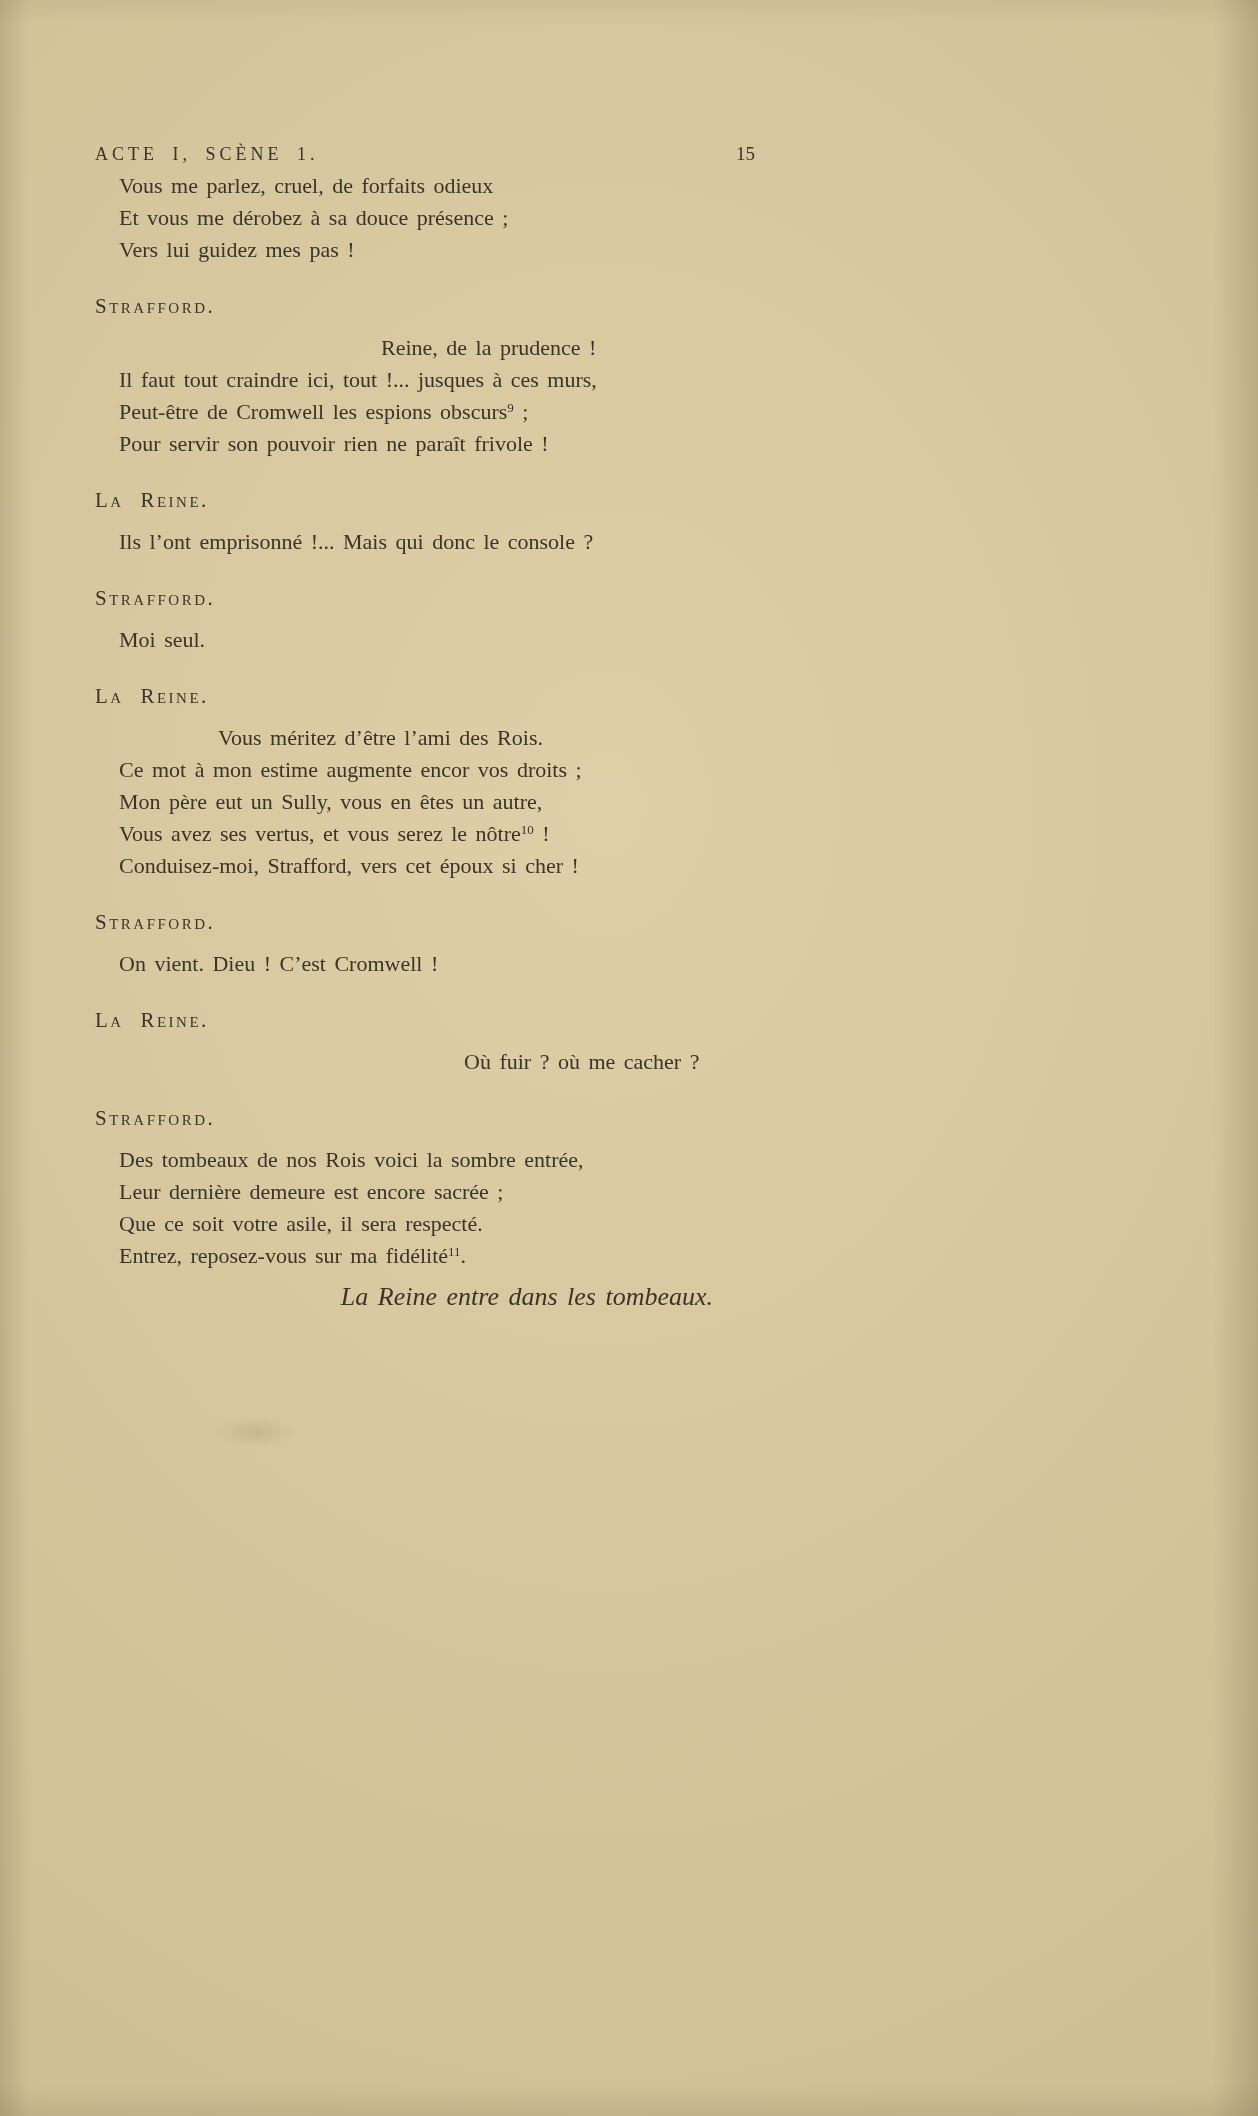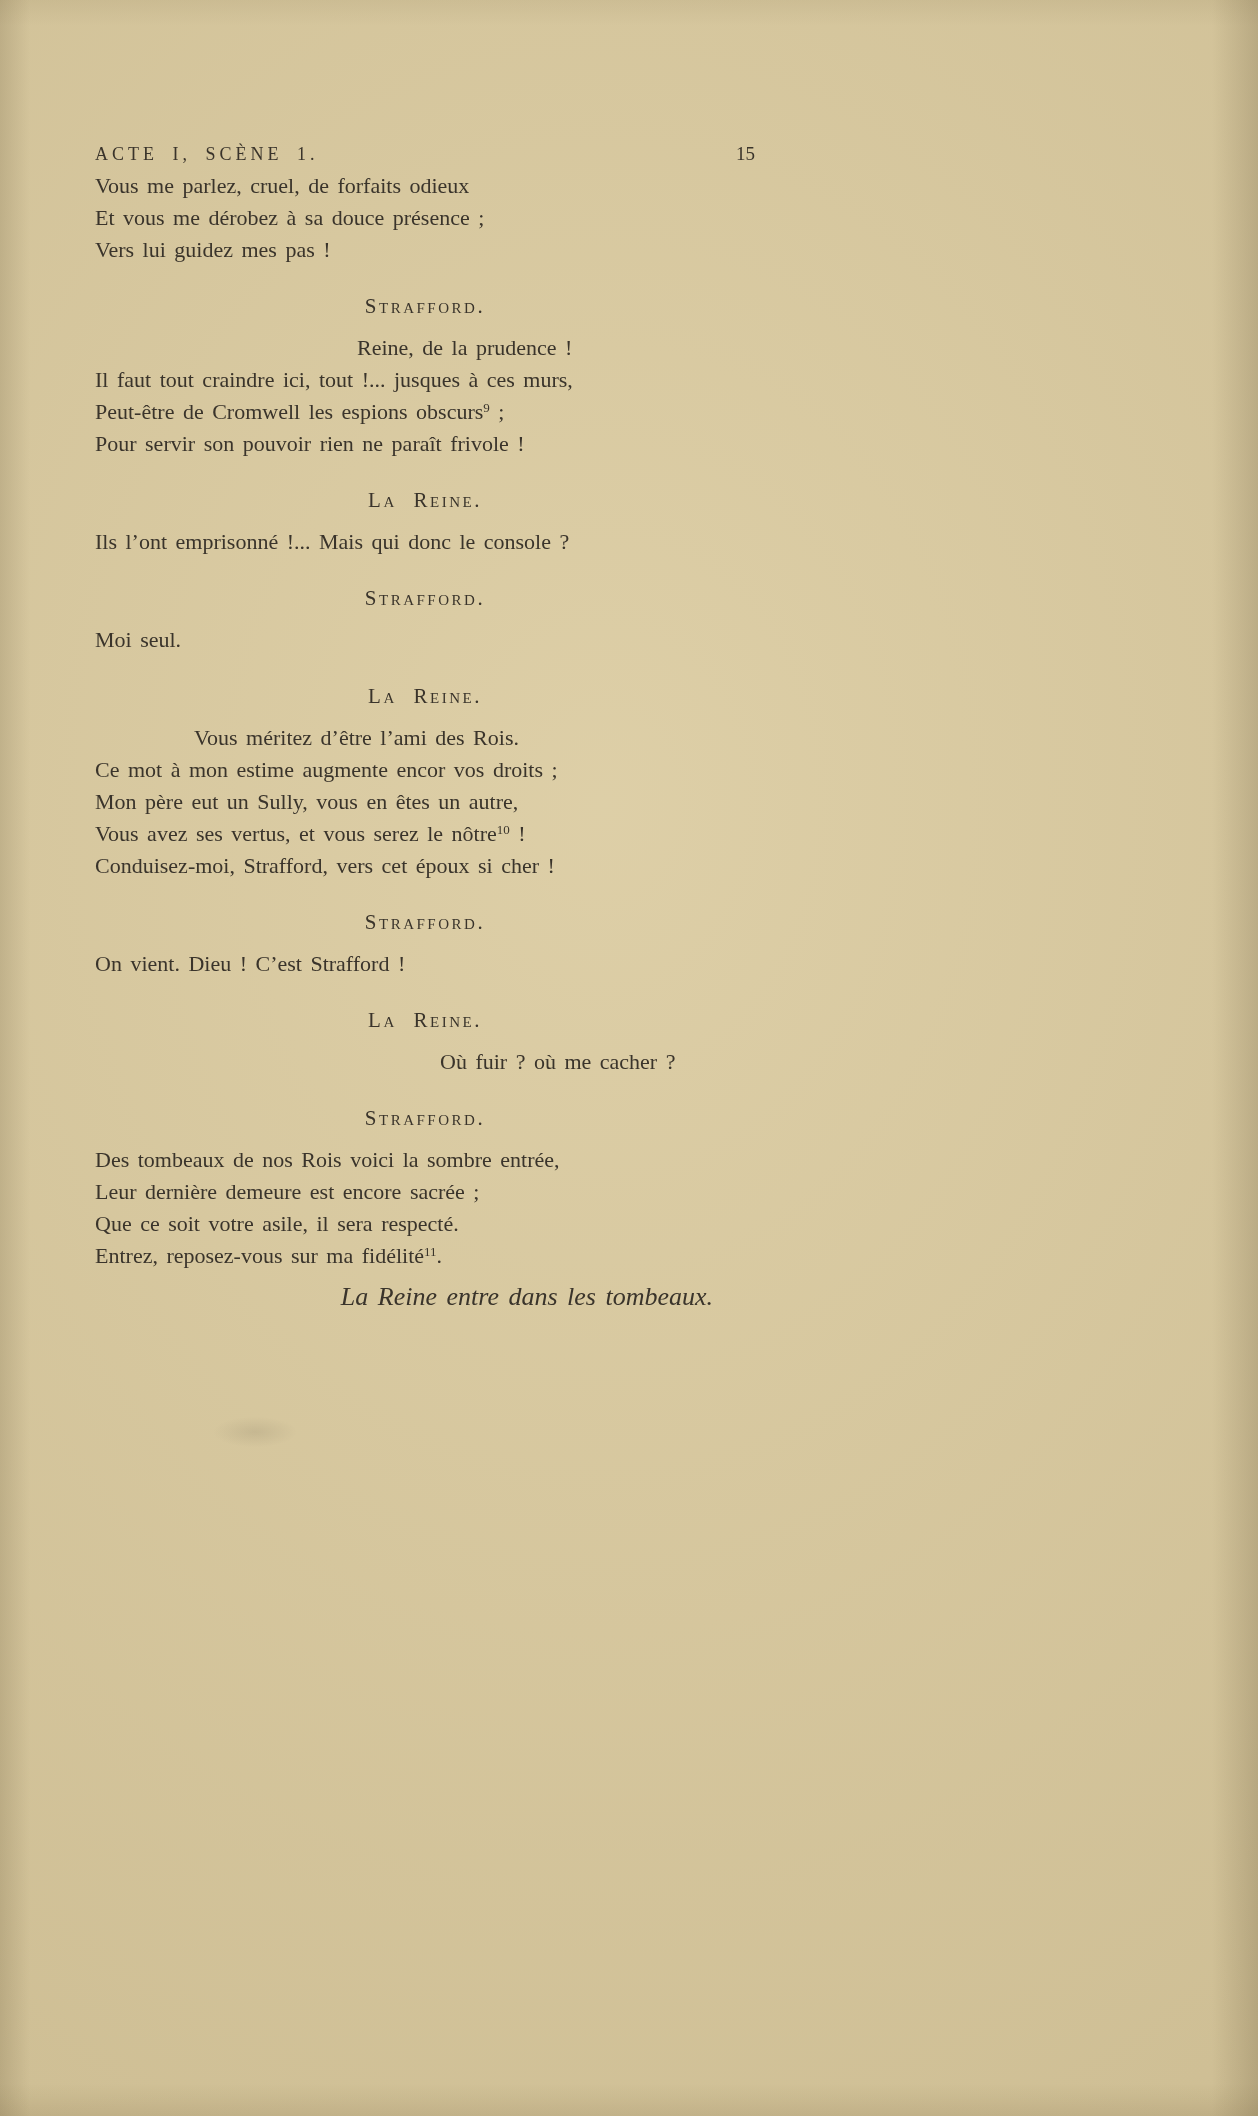--- a/index.html
+++ b/index.html
@@ -43,27 +43,28 @@
     top: 0;
     letter-spacing: 0;
     font-size: 19px;
   }
   p { margin: 0; }
   .vl {
     font-size: 22px;
     line-height: 32px;
     word-spacing: 3px;
     white-space: nowrap;
+    margin-left: 24px;
   }
   .in-a { padding-left: 99px; }
   .in-b { padding-left: 262px; }
   .in-c { padding-left: 345px; }
   .speaker {
     font-variant: small-caps;
-    text-align: center;
+    text-align: left;
     font-size: 21px;
     line-height: 28px;
     letter-spacing: 2.5px;
     word-spacing: 9px;
     margin: 26px 0 12px 0;
   }
   .stage {
     font-style: italic;
     text-align: right;
     padding-right: 42px;
@@ -111,21 +112,21 @@
   <p class="speaker">La Reine.</p>
 
   <p class="vl in-a">Vous méritez d’être l’ami des Rois.</p>
   <p class="vl">Ce mot à mon estime augmente encor vos droits ;</p>
   <p class="vl">Mon père eut un Sully, vous en êtes un autre,</p>
   <p class="vl"><span>Vous avez ses vertus, et vous serez le nôtre</span><sup class="note">10</sup><span>&nbsp;!</span></p>
   <p class="vl">Conduisez-moi, Strafford, vers cet époux si cher !</p>
 
   <p class="speaker">Strafford.</p>
 
-  <p class="vl">On vient. Dieu ! C’est Strafford !</p>
+  <p class="vl">On vient. Dieu ! C’est Cromwell !</p>
 
   <p class="speaker">La Reine.</p>
 
   <p class="vl in-c">Où fuir ? où me cacher ?</p>
 
   <p class="speaker">Strafford.</p>
 
   <p class="vl">Des tombeaux de nos Rois voici la sombre entrée,</p>
   <p class="vl">Leur dernière demeure est encore sacrée ;</p>
   <p class="vl">Que ce soit votre asile, il sera respecté.</p>

